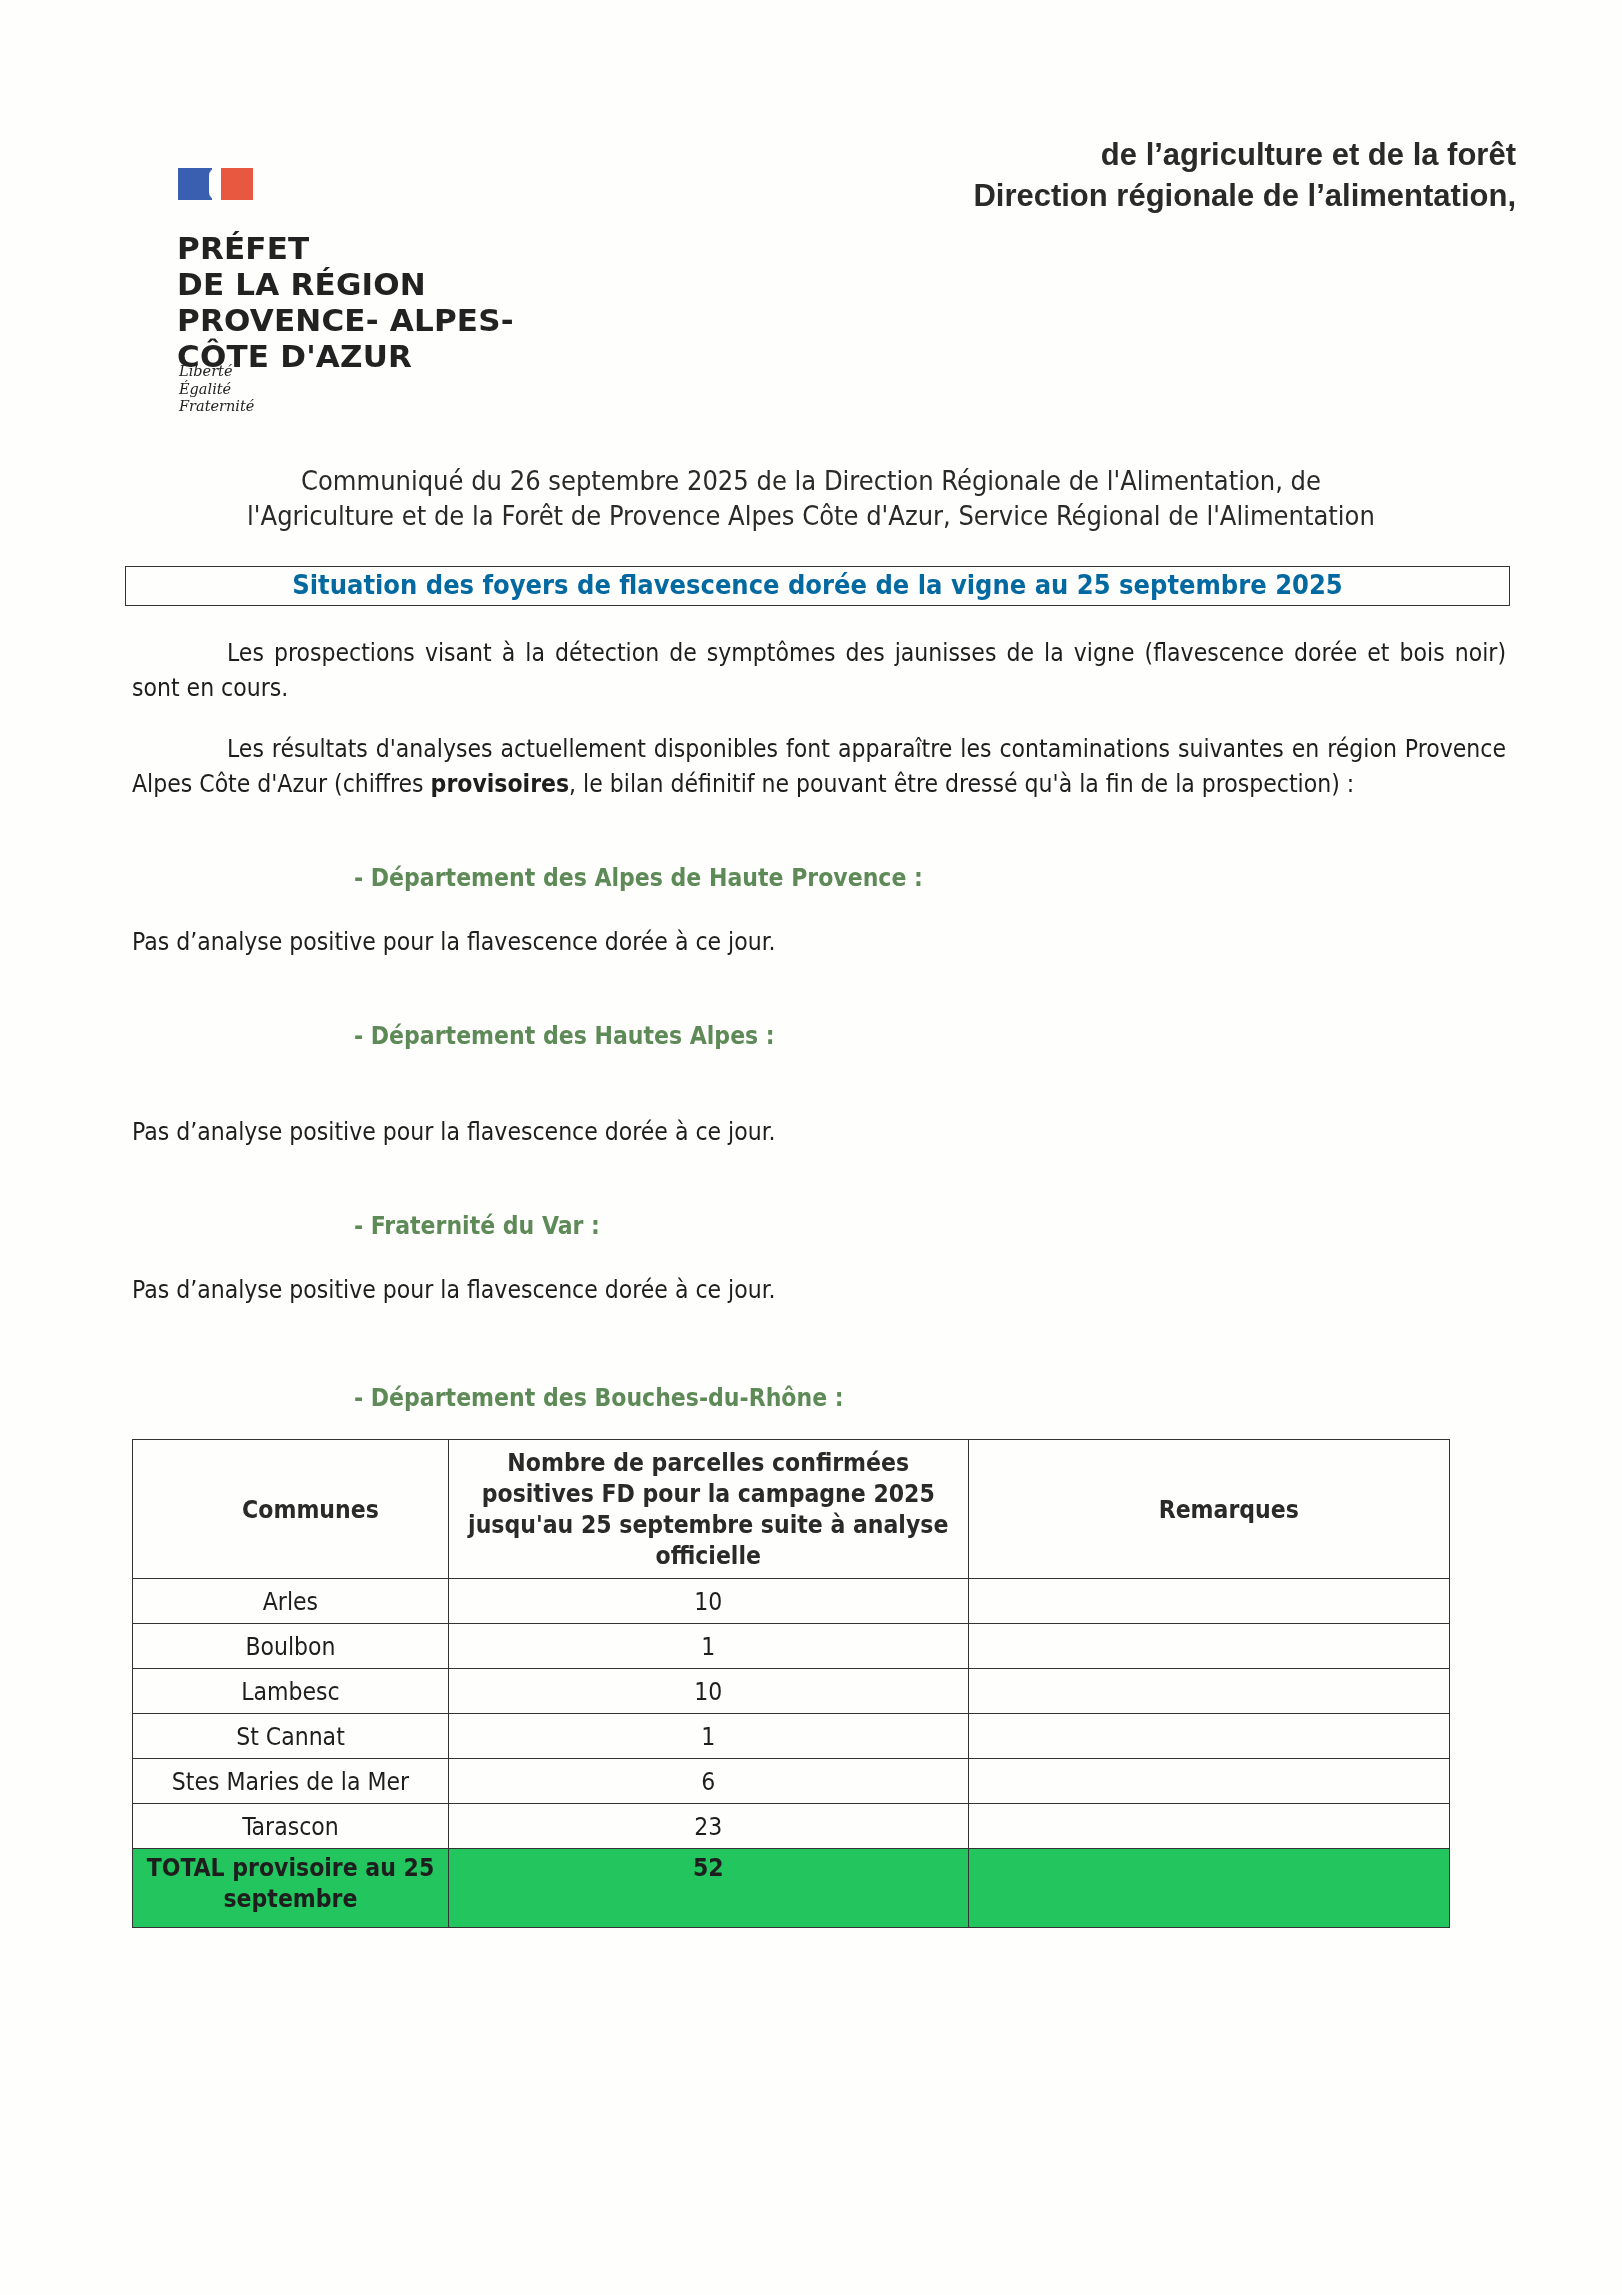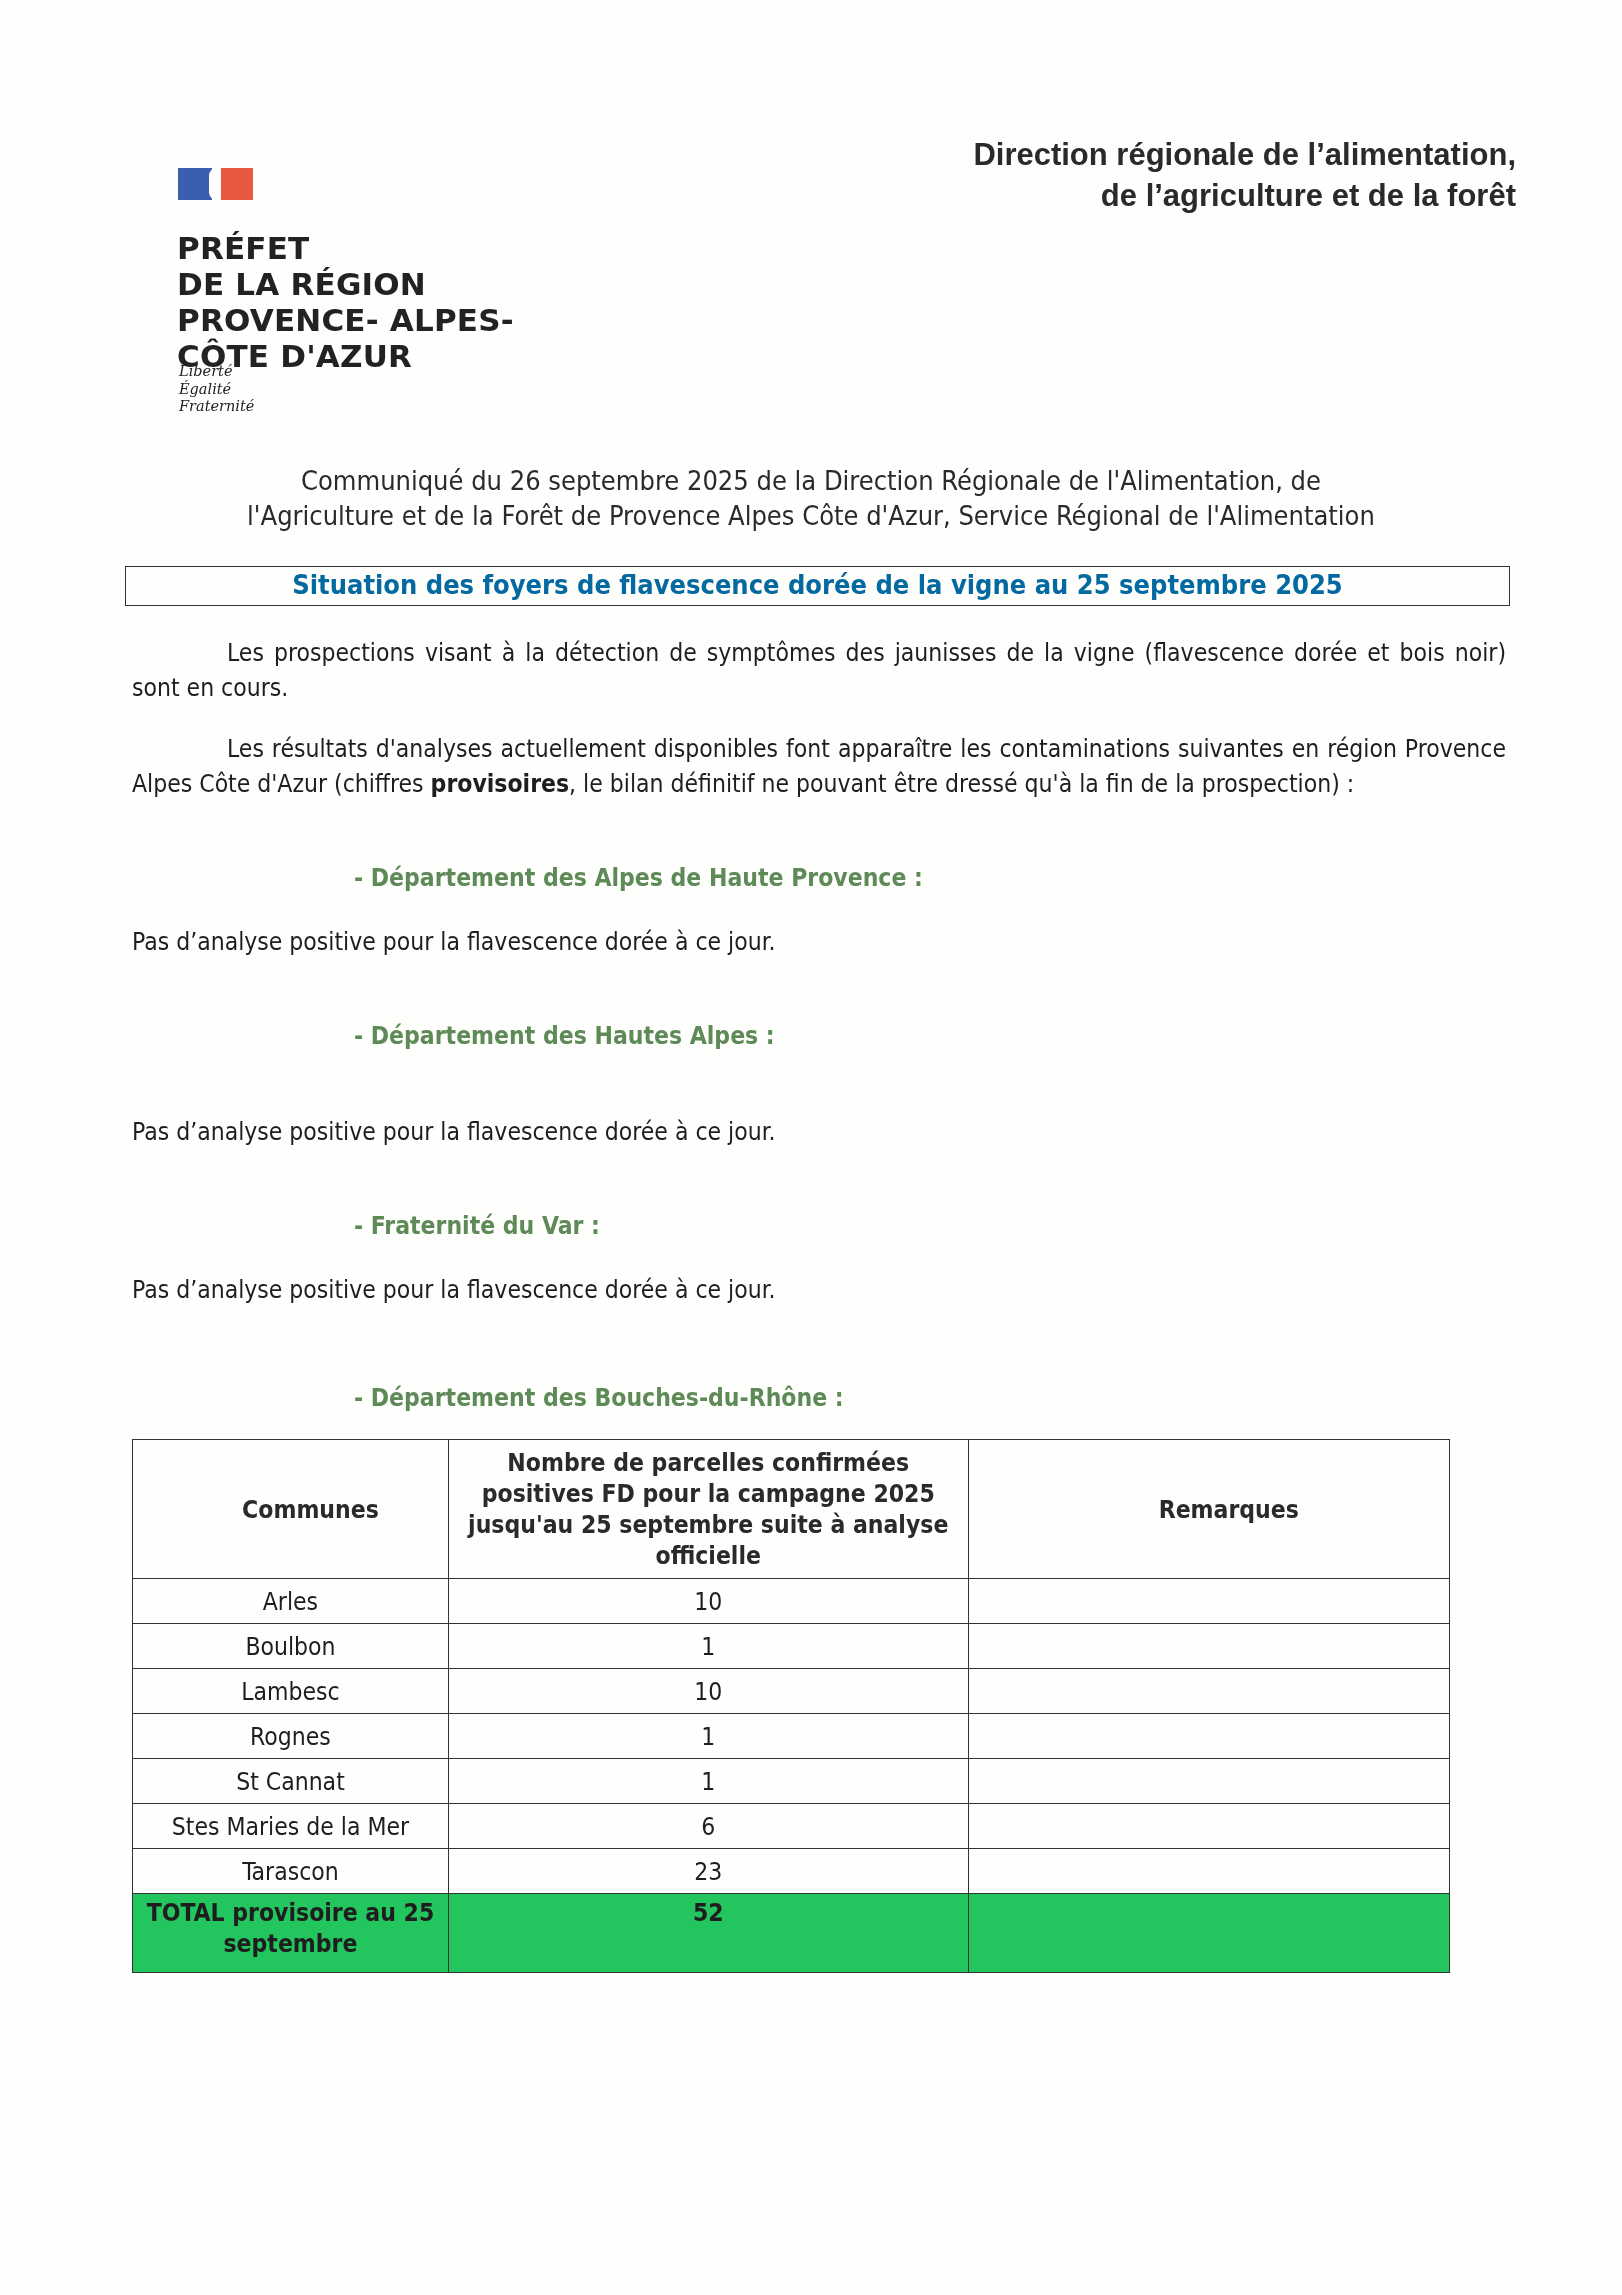--- a/index.html
+++ b/index.html
@@ -48,22 +48,22 @@
   <div>PROVENCE- ALPES-</div>
   <div>CÔTE D'AZUR</div>
 </div>
 <div class="abs devise">
   <div>Liberté</div>
   <div>Égalité</div>
   <div>Fraternité</div>
 </div>
 
 <div class="abs dir">
+  <div>de l’agriculture et de la forêt</div>
   <div>Direction régionale de l’alimentation,</div>
-  <div>de l’agriculture et de la forêt</div>
 </div>
 
 <div class="abs comm">
   <div>Communiqué du 26 septembre 2025 de la Direction Régionale de l'Alimentation, de</div>
   <div>l'Agriculture et de la Forêt de Provence Alpes Côte d'Azur, Service Régional de l'Alimentation</div>
 </div>
 
 <div class="abs sitbox">
   <span>Situation des foyers de flavescence dorée de la vigne au 25 septembre 2025</span>
 </div>
@@ -98,25 +98,20 @@
     <td>Boulbon</td>
     <td>1</td>
     <td></td>
   </tr>
   <tr>
     <td>Lambesc</td>
     <td>10</td>
     <td></td>
   </tr>
   <tr>
-    <td>Rognes</td>
-    <td>1</td>
-    <td></td>
-  </tr>
-  <tr>
     <td>St Cannat</td>
     <td>1</td>
     <td></td>
   </tr>
   <tr>
     <td>Stes Maries de la Mer</td>
     <td>6</td>
     <td></td>
   </tr>
   <tr>

